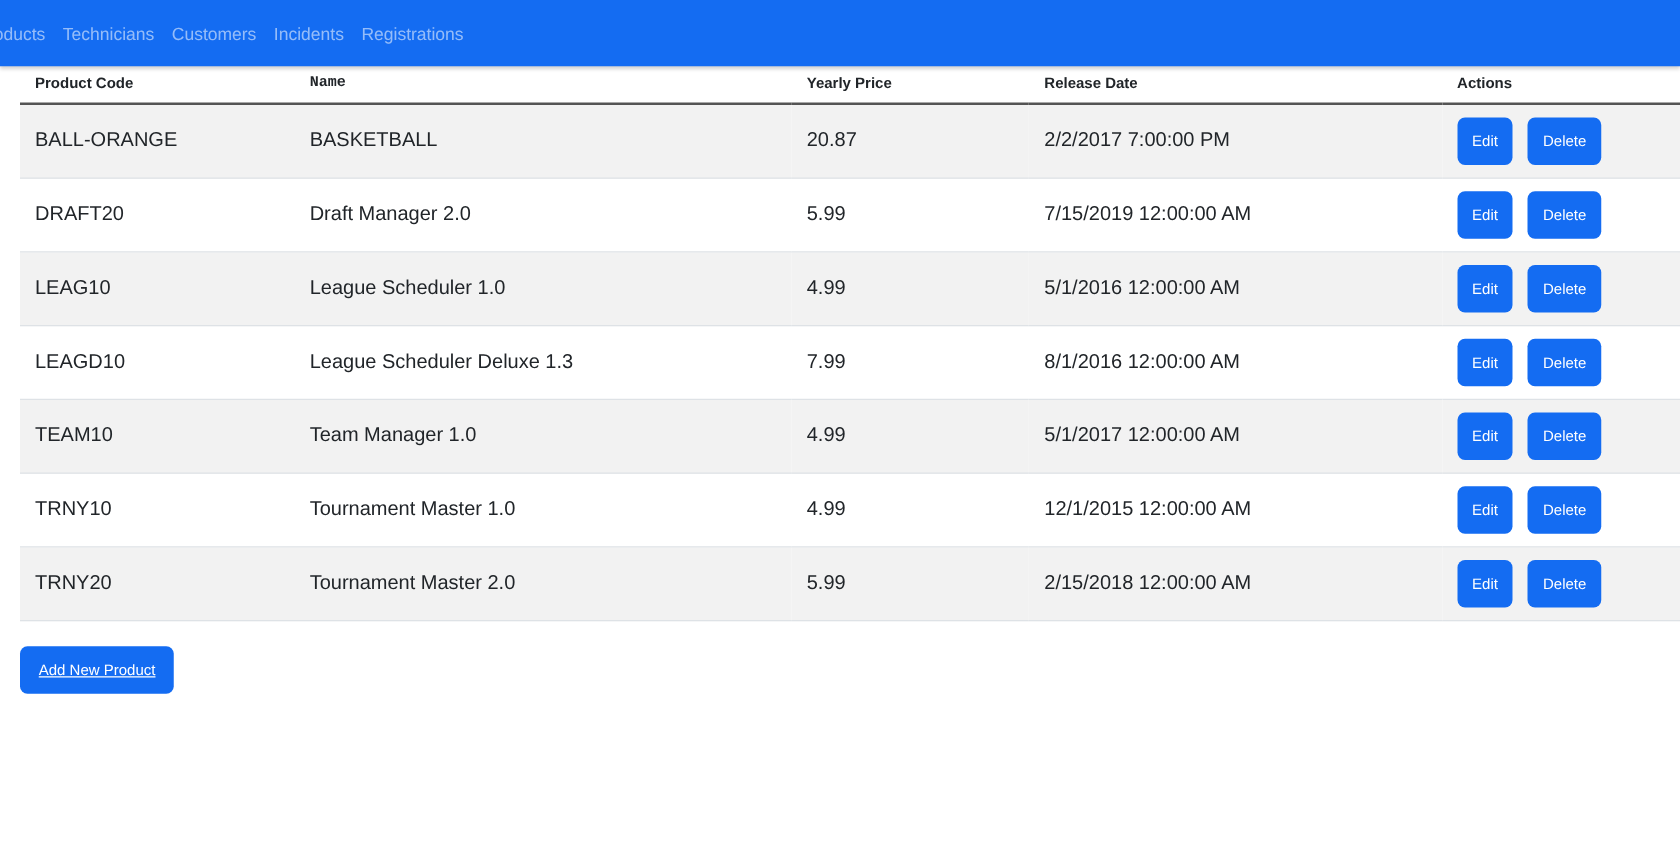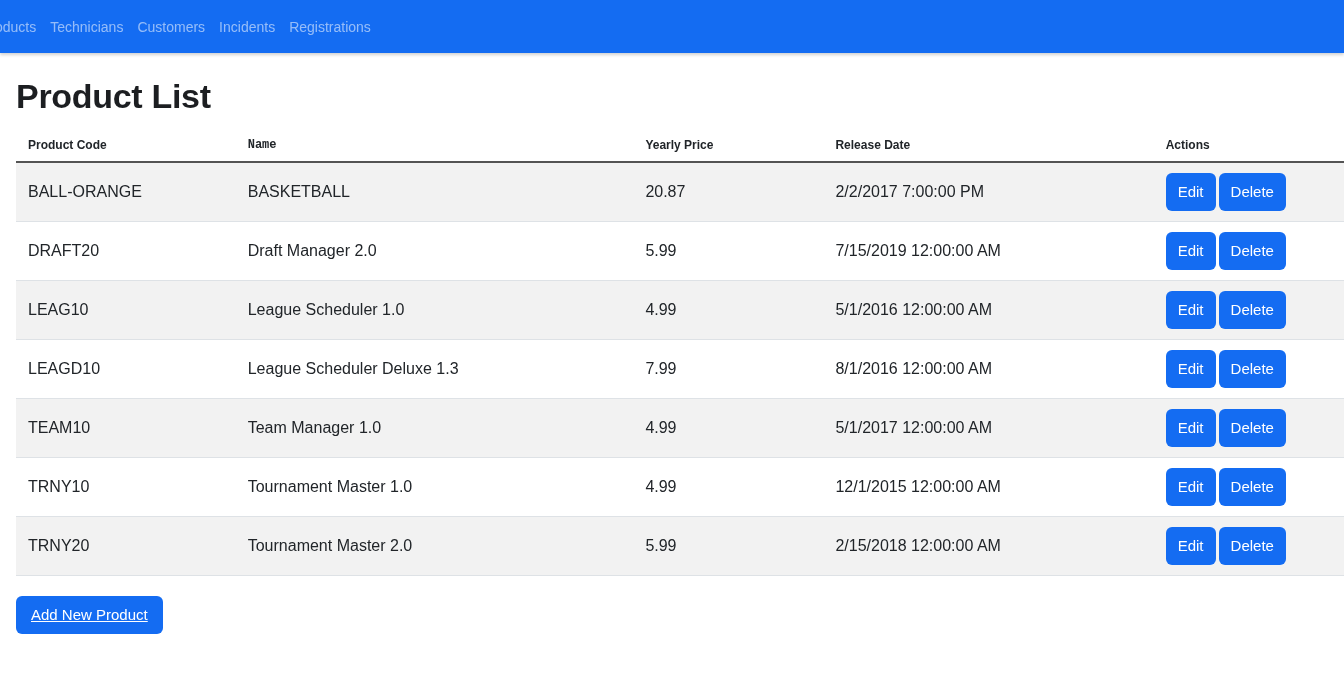--- a/index.html
+++ b/index.html
@@ -66,26 +66,26 @@
   tbody td.actions-cell { padding: 10px 12px; white-space: nowrap; }
   tbody tr:nth-child(odd) { background: var(--stripe, #f2f2f2); }
   
   .btn {
     display: inline-block;
     background: var(--accent, #146cf2);
     color: #fff;
     border: none;
     border-radius: 6px;
     font-family: inherit;
-    font-size: 15px;
+    font-size: 12px;
     line-height: 24px;
     padding: 7px 12px;
     cursor: pointer;
   }
-  .btn + .btn { margin-left: 3px; }
+  .btn + .btn { margin-left: 12px; }
   .add-btn { margin-top: 20px; padding: 7px 15px; text-decoration: underline; }
 </style>
 </head>
 <body style="--accent: #146cf2; --stripe: #f2f2f2; --row-border: #dee2e6; --header-border: #545454; --nav-link: rgba(255,255,255,0.55); --text: #212529;">
 
 <nav class="navbar">
   <ul class="nav-list" id="nav-list">
       <li>
         <a href="#">Products</a>
       </li>
@@ -98,21 +98,20 @@
       <li>
         <a href="#">Incidents</a>
       </li>
       <li>
         <a href="#">Registrations</a>
       </li>
     </ul>
 </nav>
 
 <main>
-  <h1>Product List</h1>
 
   <table>
     <thead>
       <tr id="head-row">
           <th class="col-code">Product Code</th>
           <th class="col-name">Name</th>
           <th class="col-price">Yearly Price</th>
           <th class="col-date">Release Date</th>
           <th class="col-actions">Actions</th>
         </tr>

